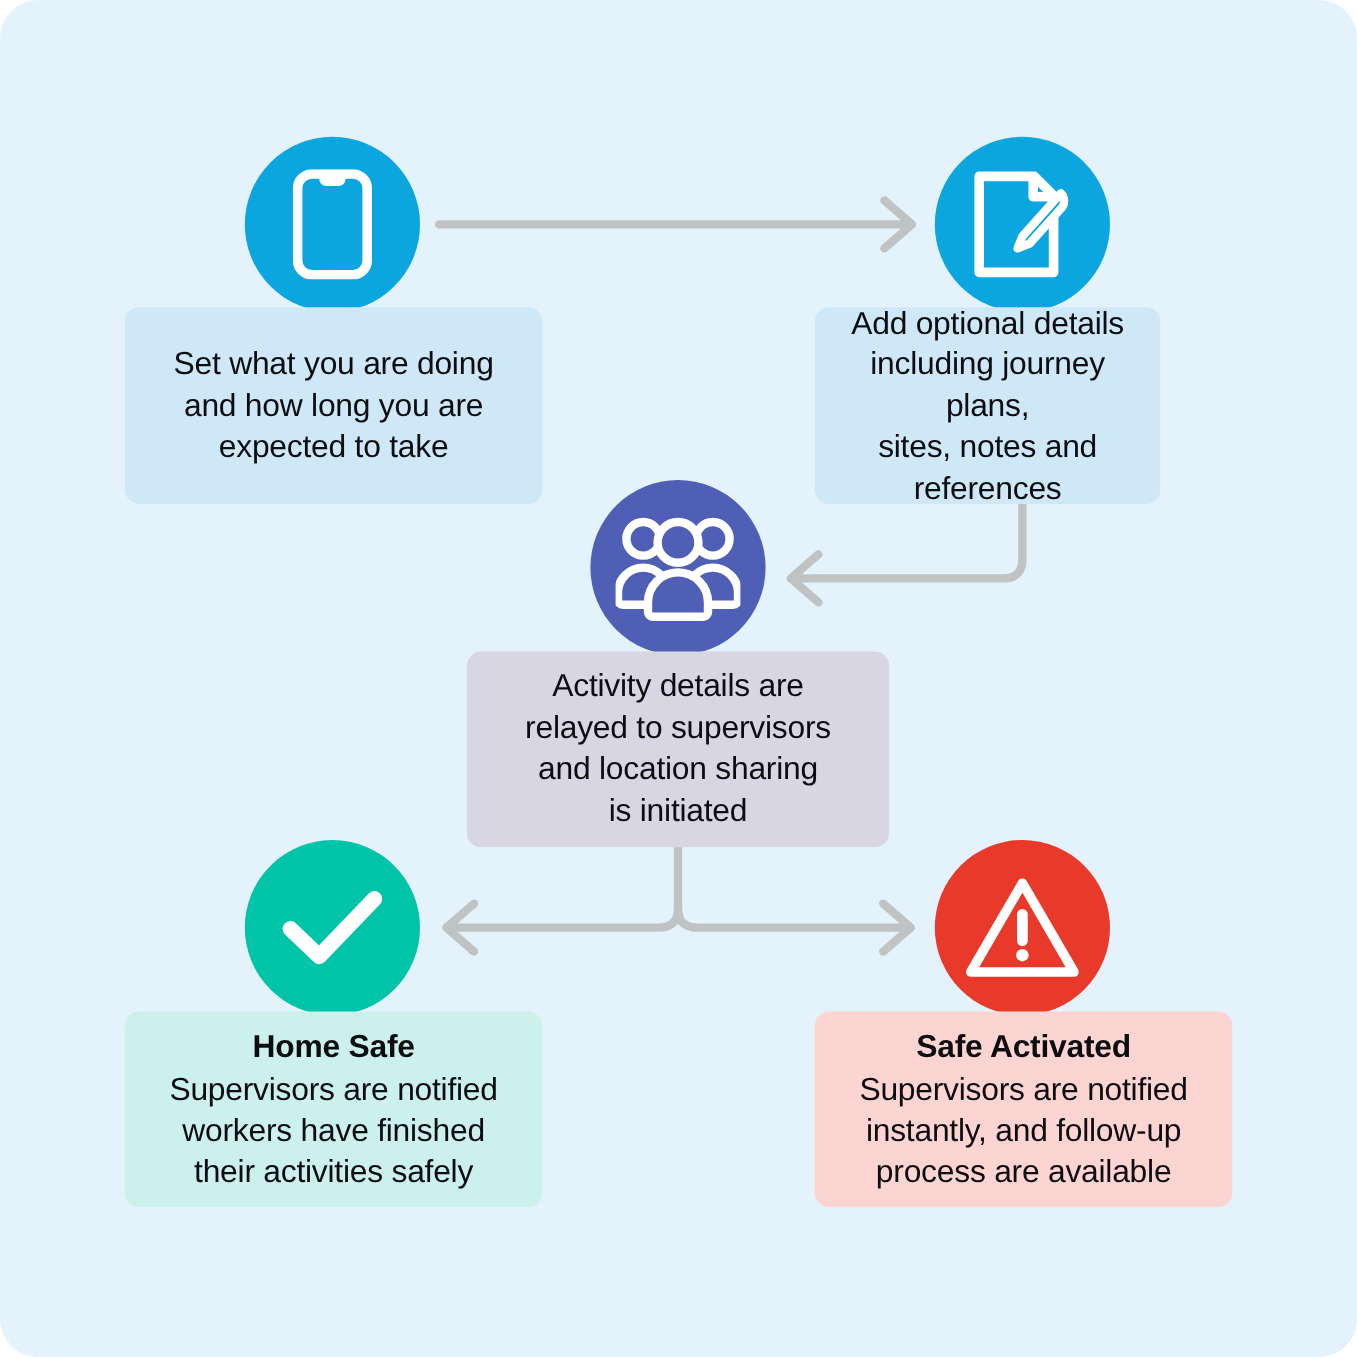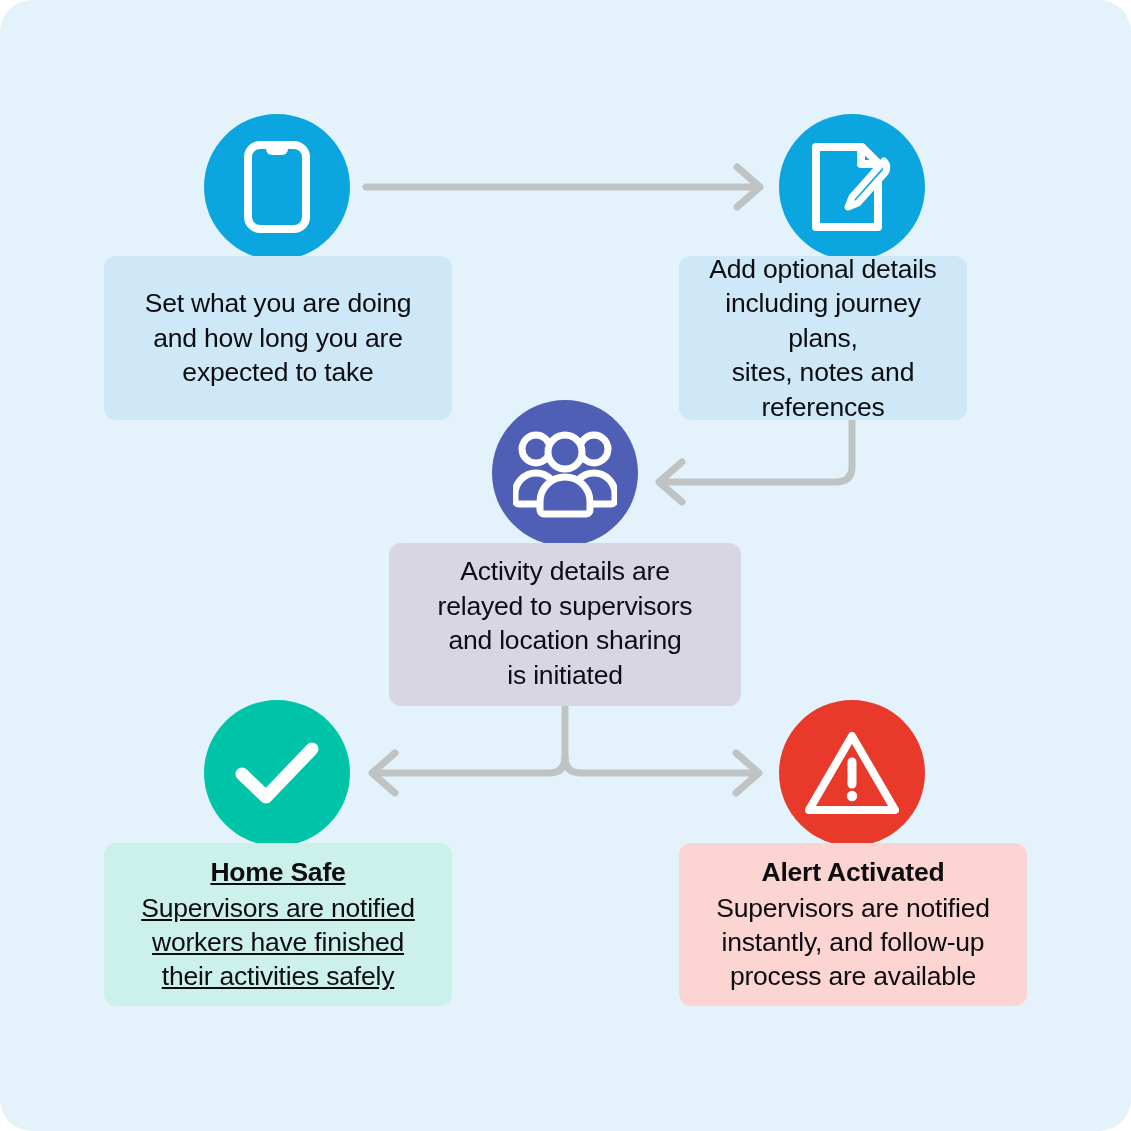--- a/index.html
+++ b/index.html
@@ -62,21 +62,21 @@
     font-size: 26.5px;
     font-weight: 700;
     letter-spacing: -0.2px;
     margin-bottom: 1px;
   }
 
   
   #card-set      { left:104px;  top:256px;  width:348px; height:164px; background:#CFE8F7; }
   #card-add      { left:679px;  top:256px;  width:288px; height:164px; background:#CFE8F7; }
   #card-relay    { left:389px;  top:543px;  width:352px; height:163px; background:#D9D6E4;justify-content:flex-end; }
-  #card-home     { left:104px;  top:843px;  width:348px; height:163px; background:#CCF0EA;text-decoration:underline; }
+  #card-home     { left:104px;  top:843px;  width:348px; height:163px; background:#CCF0EA; }
   #card-alert    { left:679px;  top:843px;  width:348px; height:163px; background:#FCD5D2; }
 
   
   #icon-phone    { left:204px; top:114px; width:146px; height:146px; background:#0BA6E0; }
   #icon-doc      { left:779px; top:114px; width:146px; height:146px; background:#0BA6E0; }
   #icon-people   { left:492px; top:400px; width:146px; height:146px; background:#4E5FB5; }
   #icon-check    { left:204px; top:700px; width:146px; height:146px; background:#00C4A7; }
   #icon-warn     { left:779px; top:700px; width:146px; height:146px; background:#E8392A; }
 </style>
 </head>
@@ -179,19 +179,19 @@
   </div>
 
   <div class="card" id="card-home">
     <div class="title">Home Safe</div>
     <div class="body">Supervisors are notified
 workers have finished
 their activities safely</div>
   </div>
 
   <div class="card" id="card-alert">
-    <div class="title">Alert Activated</div>
+    <div class="title">Safe Activated</div>
     <div class="body">Supervisors are notified
 instantly, and follow-up
 process are available</div>
   </div>
 
 </div>
 
 </body></html>

